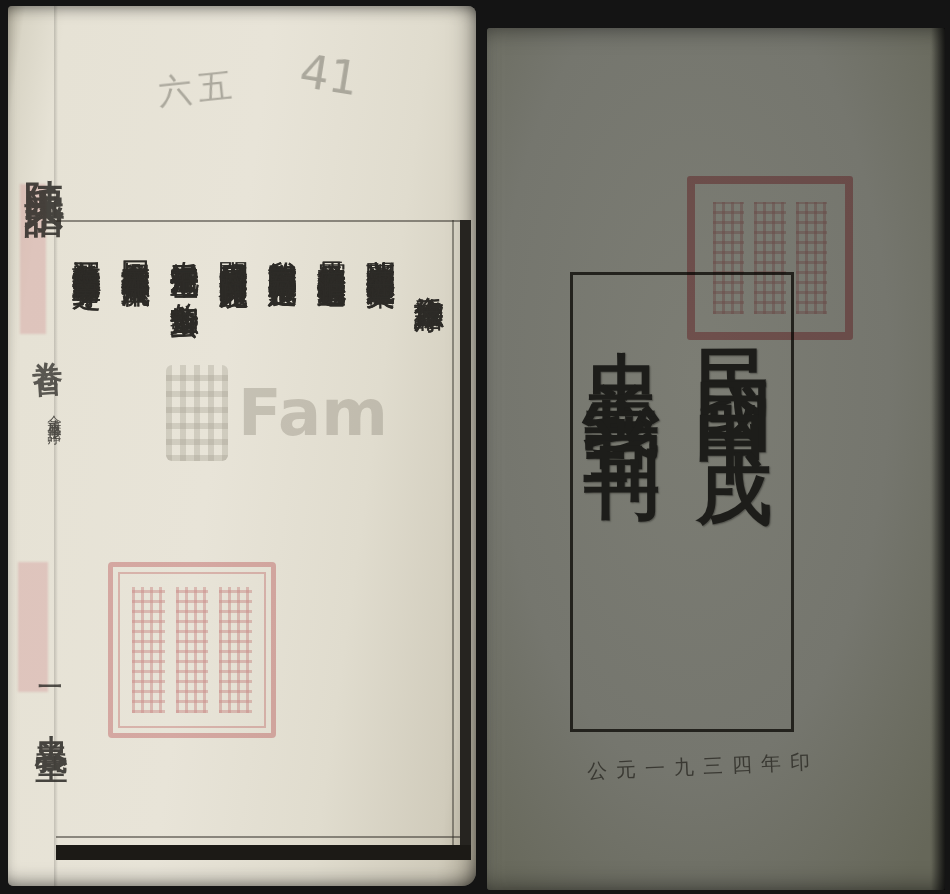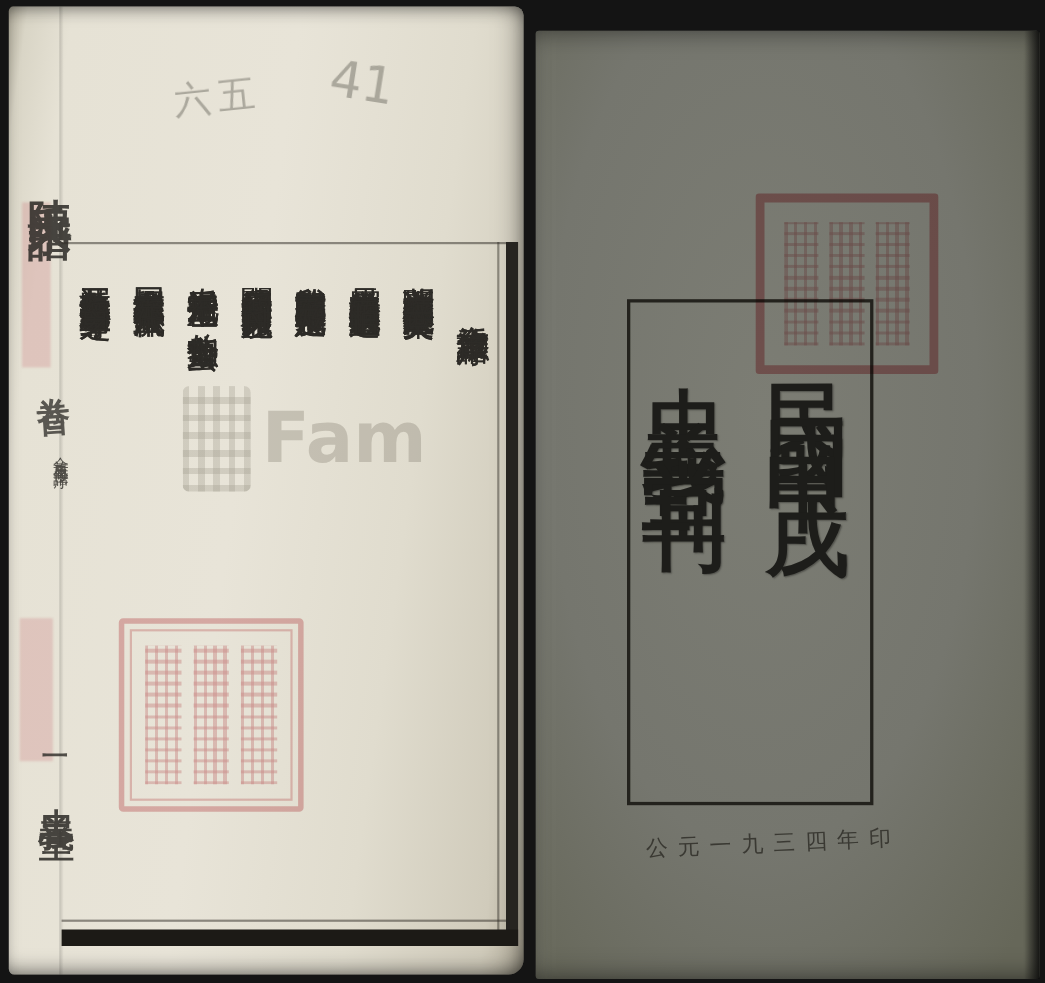--- a/index.html
+++ b/index.html
@@ -23,21 +23,21 @@
   .spine-volume{position:absolute;left:16px;top:332px;font-size:30px;font-weight:700;
     letter-spacing:4px;opacity:.75;transform:rotate(-4deg);}
   .spine-section{position:absolute;left:38px;top:398px;font-size:14px;letter-spacing:3px;opacity:.8;}
   .spine-pagenum{position:absolute;left:26px;top:668px;font-size:24px;font-weight:700;opacity:.8;}
   .spine-hall{position:absolute;left:22px;top:702px;font-size:32px;font-weight:700;
     letter-spacing:8px;opacity:.85;}
   .pencil{position:absolute;color:rgba(112,110,100,.5);filter:blur(.4px);
     font-family:"DejaVu Sans","Liberation Sans",sans-serif;}
   .p1{left:150px;top:60px;font-size:34px;transform:rotate(-6deg);letter-spacing:6px;}
   .p2{left:292px;top:42px;font-size:46px;transform:rotate(9deg);}
-  .watermark{position:absolute;left:158px;top:345px;display:flex;align-items:center;gap:10px;
+  .watermark{position:absolute;left:158px;top:359px;display:flex;align-items:center;gap:10px;
     color:rgba(118,113,98,.30);pointer-events:none;}
   .wm-block{display:inline-block;width:62px;height:96px;border-radius:6px;
     background:repeating-linear-gradient(0deg,rgba(118,113,98,.35) 0 6px,transparent 6px 16px),
                repeating-linear-gradient(90deg,rgba(118,113,98,.35) 0 6px,transparent 6px 14px);
     opacity:.6;}
   .wm-text{font-size:64px;font-weight:700;font-family:"DejaVu Sans","Liberation Sans",sans-serif;}
   .frame-top{position:absolute;left:48px;top:214px;width:404px;height:2px;background:rgba(45,42,36,.5);}
   .frame-right-thin{position:absolute;left:444px;top:214px;width:2px;height:626px;background:rgba(45,42,36,.45);}
   .frame-right{position:absolute;left:452px;top:214px;width:11px;height:640px;background:#262420;}
   .frame-bottom-thin{position:absolute;left:48px;top:830px;width:404px;height:2px;background:rgba(45,42,36,.5);}

